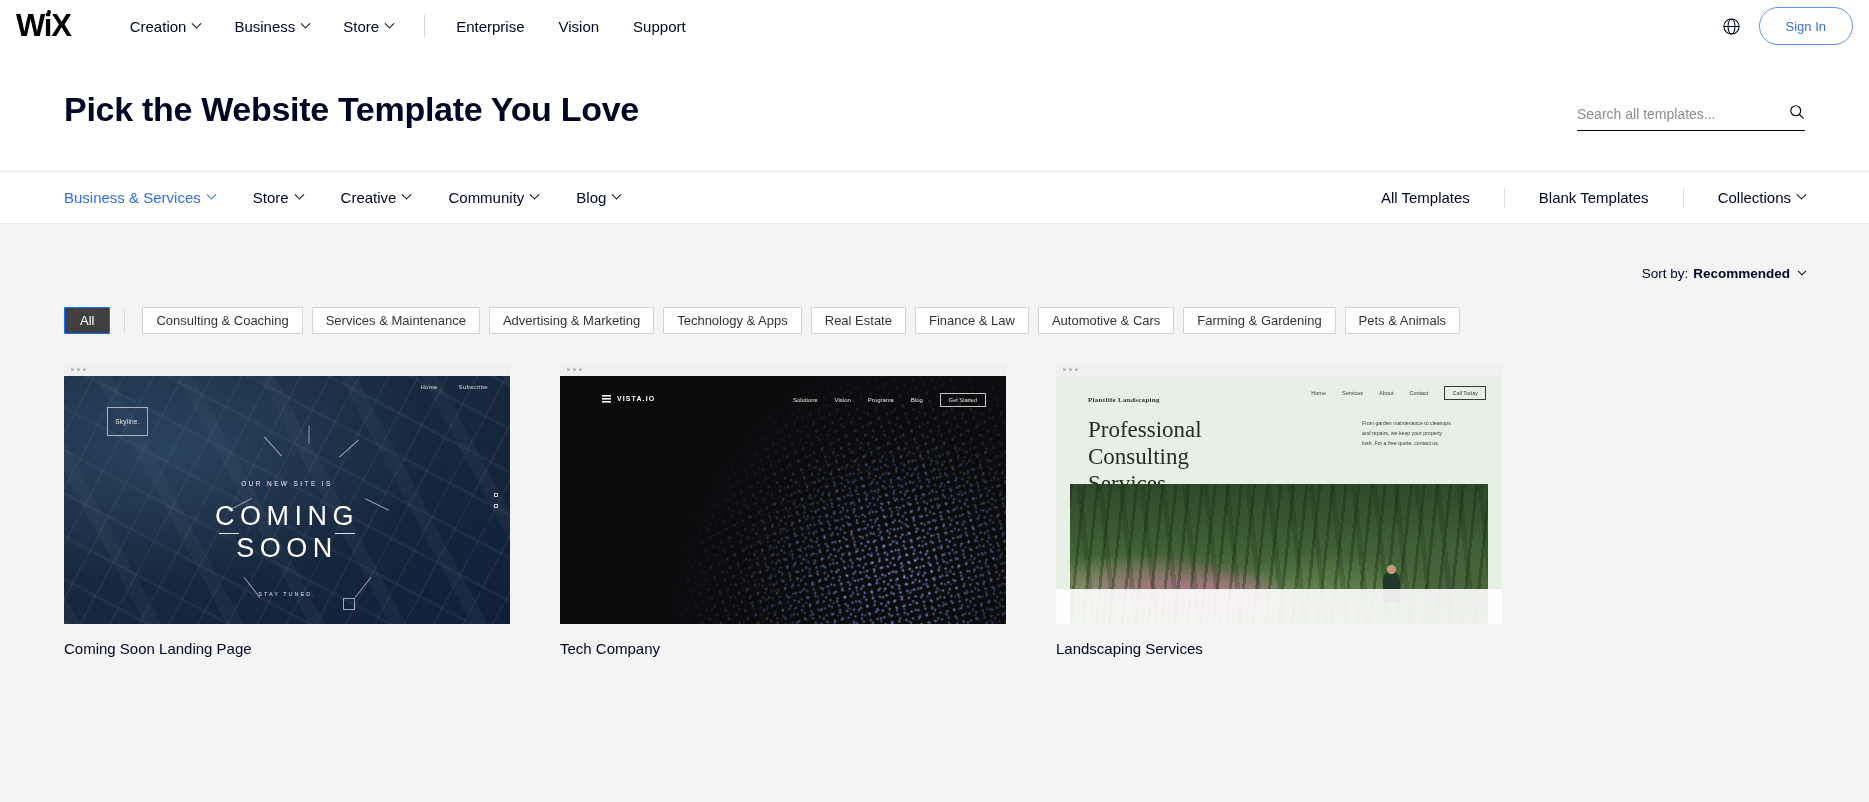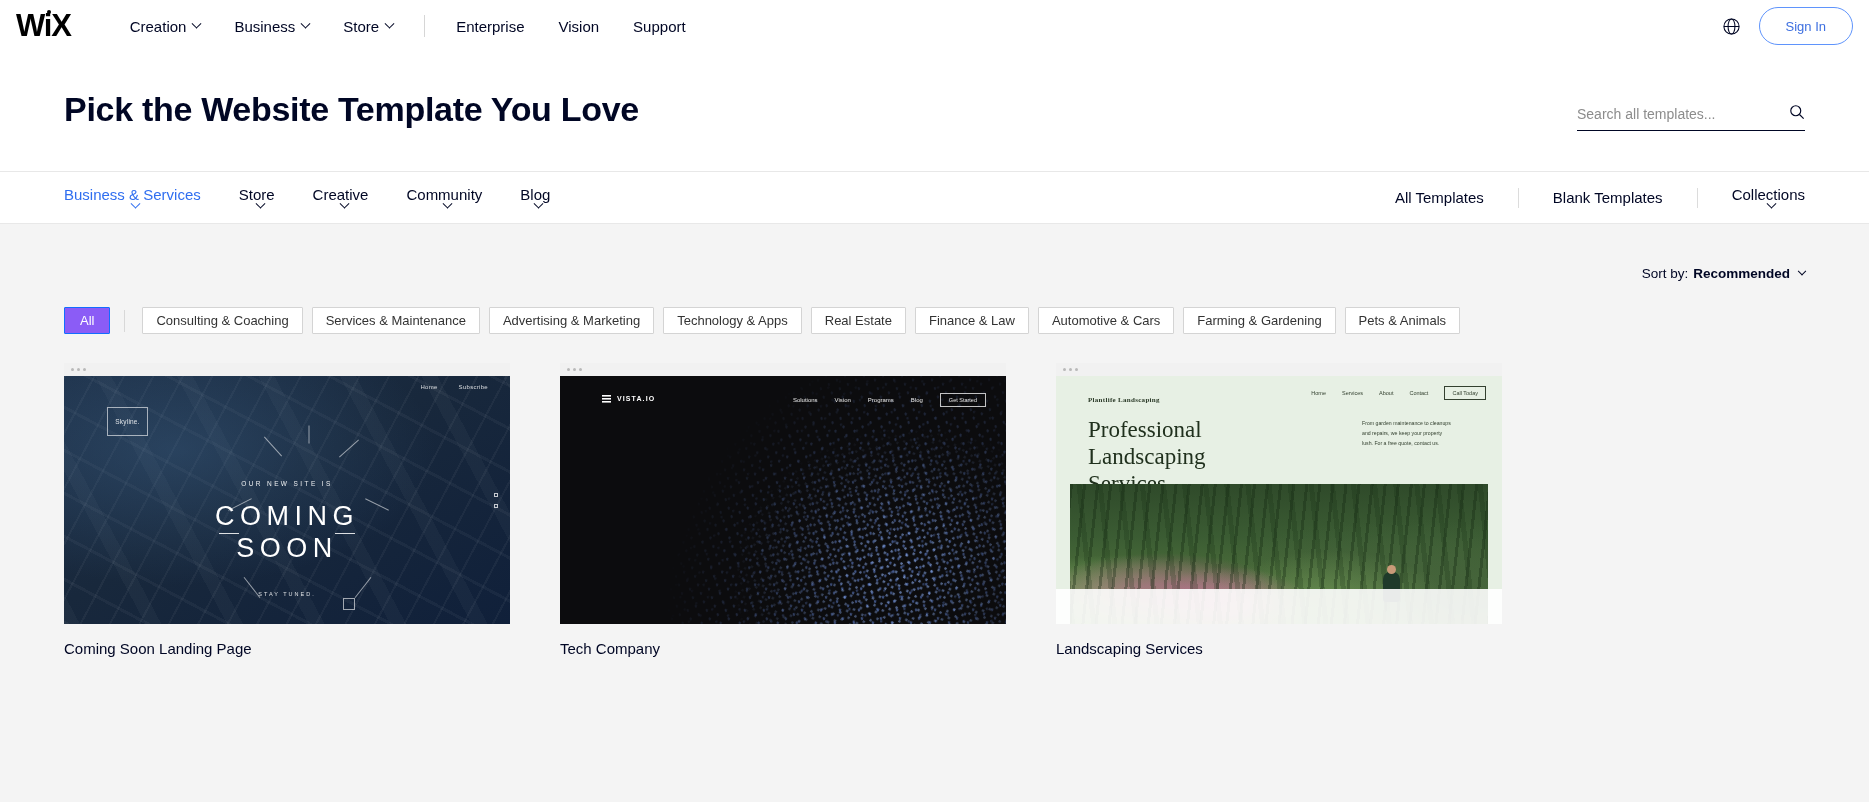--- a/index.html
+++ b/index.html
@@ -132,21 +132,20 @@
     padding: 0 64px;
   }
   .cat-item {
     font-size: 15px;
     color: #000624;
     margin-right: 38px;
     display: flex;
     align-items: center;
     cursor: pointer;
     white-space: nowrap;
-    flex-direction: column;
   }
   .cat-item.active { color: #2f6ef0; }
   .cat-item.active .caret { border-color: #2f6ef0; }
   .cat-item .caret { margin-left: 7px; }
   .catbar-right {
     margin-left: auto;
     display: flex;
     align-items: center;
   }
   .catbar-right .cat-item { margin-right: 0; }
@@ -199,21 +198,21 @@
     background: #fff;
     font-size: 13px;
     color: #333;
     display: flex;
     align-items: center;
     cursor: pointer;
     white-space: nowrap;
     border-radius: 1px;
   }
   .chip.active {
-    background: #8b5cf6;
+    background: #404040;
     border-color: #116dff;
     color: #fff;
     padding: 0 15px;
   }
   .chip-sep {
     width: 1px; height: 22px;
     background: #d8d8d8;
     margin: 0 8px 0 5px;
   }
 
@@ -684,21 +683,21 @@
             <div class="c3-brand">Plantlife Landscaping</div>
             <div class="c3-nav">
               <span>Home</span>
               <span>Services</span>
               <span>About</span>
               <span>Contact</span>
               <span class="cta">Call Today</span>
             </div>
             <div class="c3-h1">
               <div>Professional</div>
-              <div>Landscaping</div>
+              <div>Consulting</div>
               <div>Services</div>
             </div>
             <div class="c3-copy">
               <div>From garden maintenance to cleanups</div>
               <div>and repairs, we keep your property</div>
               <div>lush. For a free quote, contact us.</div>
             </div>
             <div class="c3-photo">
               <div class="c3-trees"></div>
               <div class="c3-person"></div>

